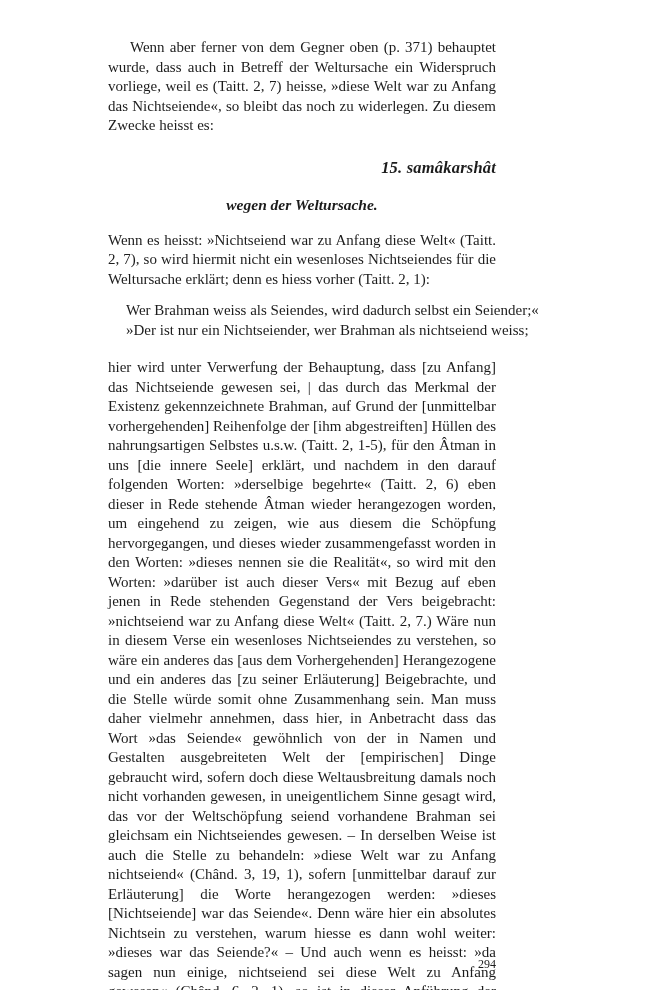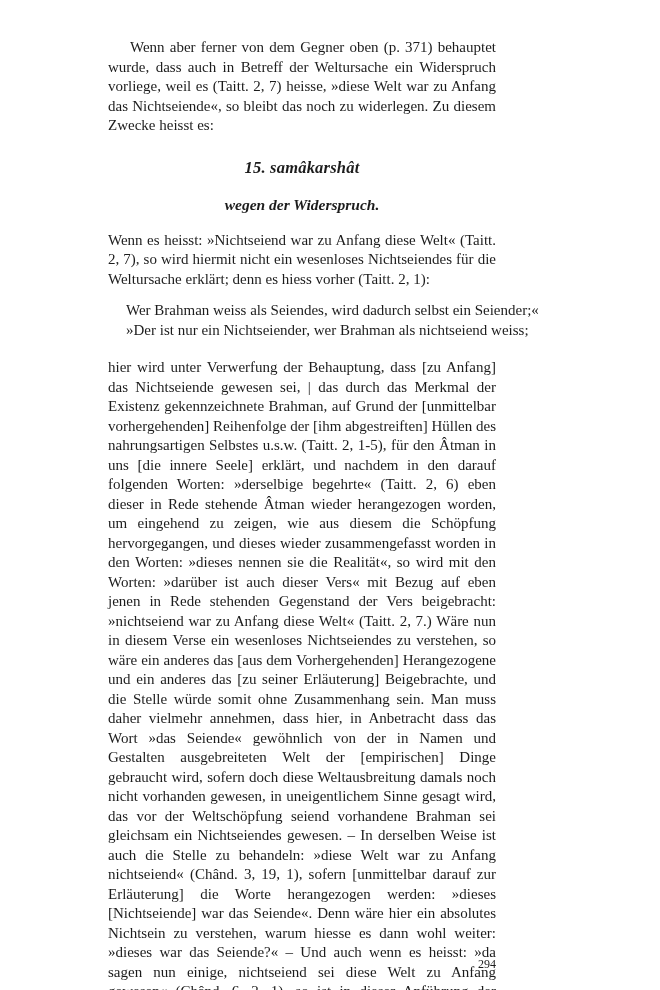--- a/index.html
+++ b/index.html
@@ -27,21 +27,21 @@
     -webkit-hyphens: auto;
   }
   .para.indent-first {
     text-indent: 22px;
   }
   .para.intro {
     margin-bottom: 6px;
   }
   .section-title {
     margin: 22px 0 0 0;
-    text-align: center;
+    text-align: right;
     font-size: 16.5px;
     font-weight: bold;
     font-style: italic;
     letter-spacing: 0.2px;
   }
   .section-subtitle {
     margin: 18px 0 16px 0;
     text-align: center;
     font-size: 15.5px;
     font-weight: bold;
@@ -68,21 +68,21 @@
 </style>
 </head>
 <body>
 
 <div class="book-page">
 
   <p class="para indent-first intro">Wenn aber ferner von dem Gegner oben (p. 371) behauptet wurde, dass auch in Betreff der Weltursache ein Widerspruch vorliege, weil es (Taitt. 2, 7) heisse, »diese Welt war zu Anfang das Nichtseiende«, so bleibt das noch zu widerlegen. Zu diesem Zwecke heisst es:</p>
 
   <h2 class="section-title">15. samâkarshât</h2>
 
-  <h3 class="section-subtitle">wegen der Widerspruch.</h3>
+  <h3 class="section-subtitle">wegen der Weltursache.</h3>
 
   <p class="para second">Wenn es heisst: »Nichtseiend war zu Anfang diese Welt« (Taitt. 2, 7), so wird hiermit nicht ein wesenloses Nichtseiendes für die Weltursache erklärt; denn es hiess vorher (Taitt. 2, 1):</p>
 
   <div class="verse">
     <div class="verse-line">Wer Brahman weiss als Seiendes, wird dadurch selbst ein Seiender;«</div>
     <div class="verse-line">»Der ist nur ein Nichtseiender, wer Brahman als nichtseiend weiss;</div>
   </div>
 
   <p class="para">hier wird unter Verwerfung der Behauptung, dass [zu Anfang] das Nichtseiende gewesen sei, | das durch das Merkmal der Existenz gekennzeichnete Brahman, auf Grund der [unmittelbar vorhergehenden] Reihenfolge der [ihm abgestreiften] Hüllen des nahrungsartigen Selbstes u.s.w. (Taitt. 2, 1-5), für den Âtman in uns [die innere Seele] erklärt, und nachdem in den darauf folgenden Worten: »derselbige begehrte« (Taitt. 2, 6) eben dieser in Rede stehende Âtman wieder herangezogen worden, um eingehend zu zeigen, wie aus diesem die Schöpfung hervorgegangen, und dieses wieder zusammengefasst worden in den Worten: »dieses nennen sie die Realität«, so wird mit den Worten: »darüber ist auch dieser Vers« mit Bezug auf eben jenen in Rede stehenden Gegenstand der Vers beigebracht: »nichtseiend war zu Anfang diese Welt« (Taitt. 2, 7.) Wäre nun in diesem Verse ein wesenloses Nichtseiendes zu verstehen, so wäre ein anderes das [aus dem Vorhergehenden] Herangezogene und ein anderes das [zu seiner Erläuterung] Beigebrachte, und die Stelle würde somit ohne Zusammenhang sein. Man muss daher vielmehr annehmen, dass hier, in Anbetracht dass das Wort »das Seiende« gewöhnlich von der in Namen und Gestalten ausgebreiteten Welt der [empirischen] Dinge gebraucht wird, sofern doch diese Weltausbreitung damals noch nicht vorhanden gewesen, in uneigentlichem Sinne gesagt wird, das vor der Weltschöpfung seiend vorhandene Brahman sei gleichsam ein Nichtseiendes gewesen. – In derselben Weise ist auch die Stelle zu behandeln: »diese Welt war zu Anfang nichtseiend« (Chând. 3, 19, 1), sofern [unmittelbar darauf zur Erläuterung] die Worte herangezogen werden: »dieses [Nichtseiende] war das Seiende«. Denn wäre hier ein absolutes Nichtsein zu verstehen, warum hiesse es dann wohl weiter: »dieses war das Seiende?« – Und auch wenn es heisst: »da sagen nun einige, nichtseiend sei diese Welt zu Anfang gewesen« (Chând. 6, 2, 1), so ist in dieser Anführung der Meinung einiger nicht eine Beziehung auf eine andere Stelle der Schrift anzunehmen, da ein Wahlbelieben, wie es wohl bei vorgeschriebenen Werken stattfindet, hier, wo es sich um einen wirklich vorhandenen Gegenstand handelt, nicht zulässig ist. Nur also, um</p>
 

